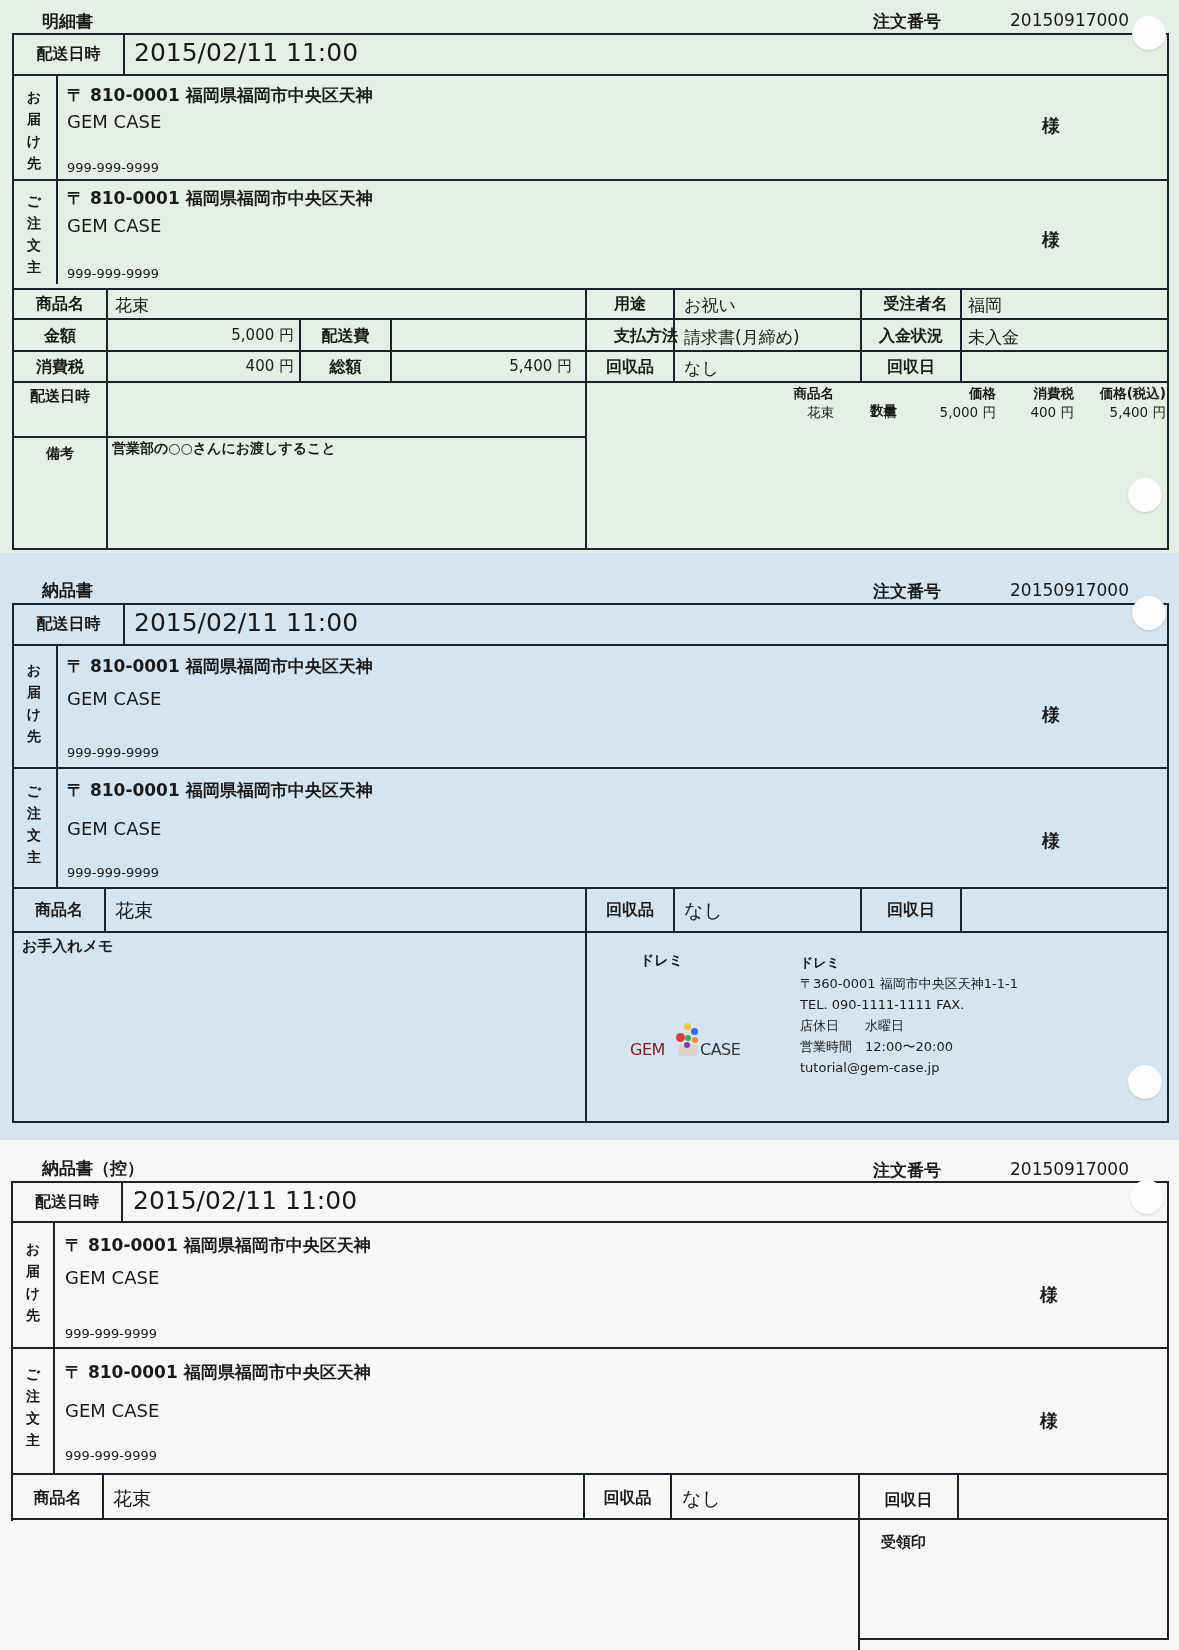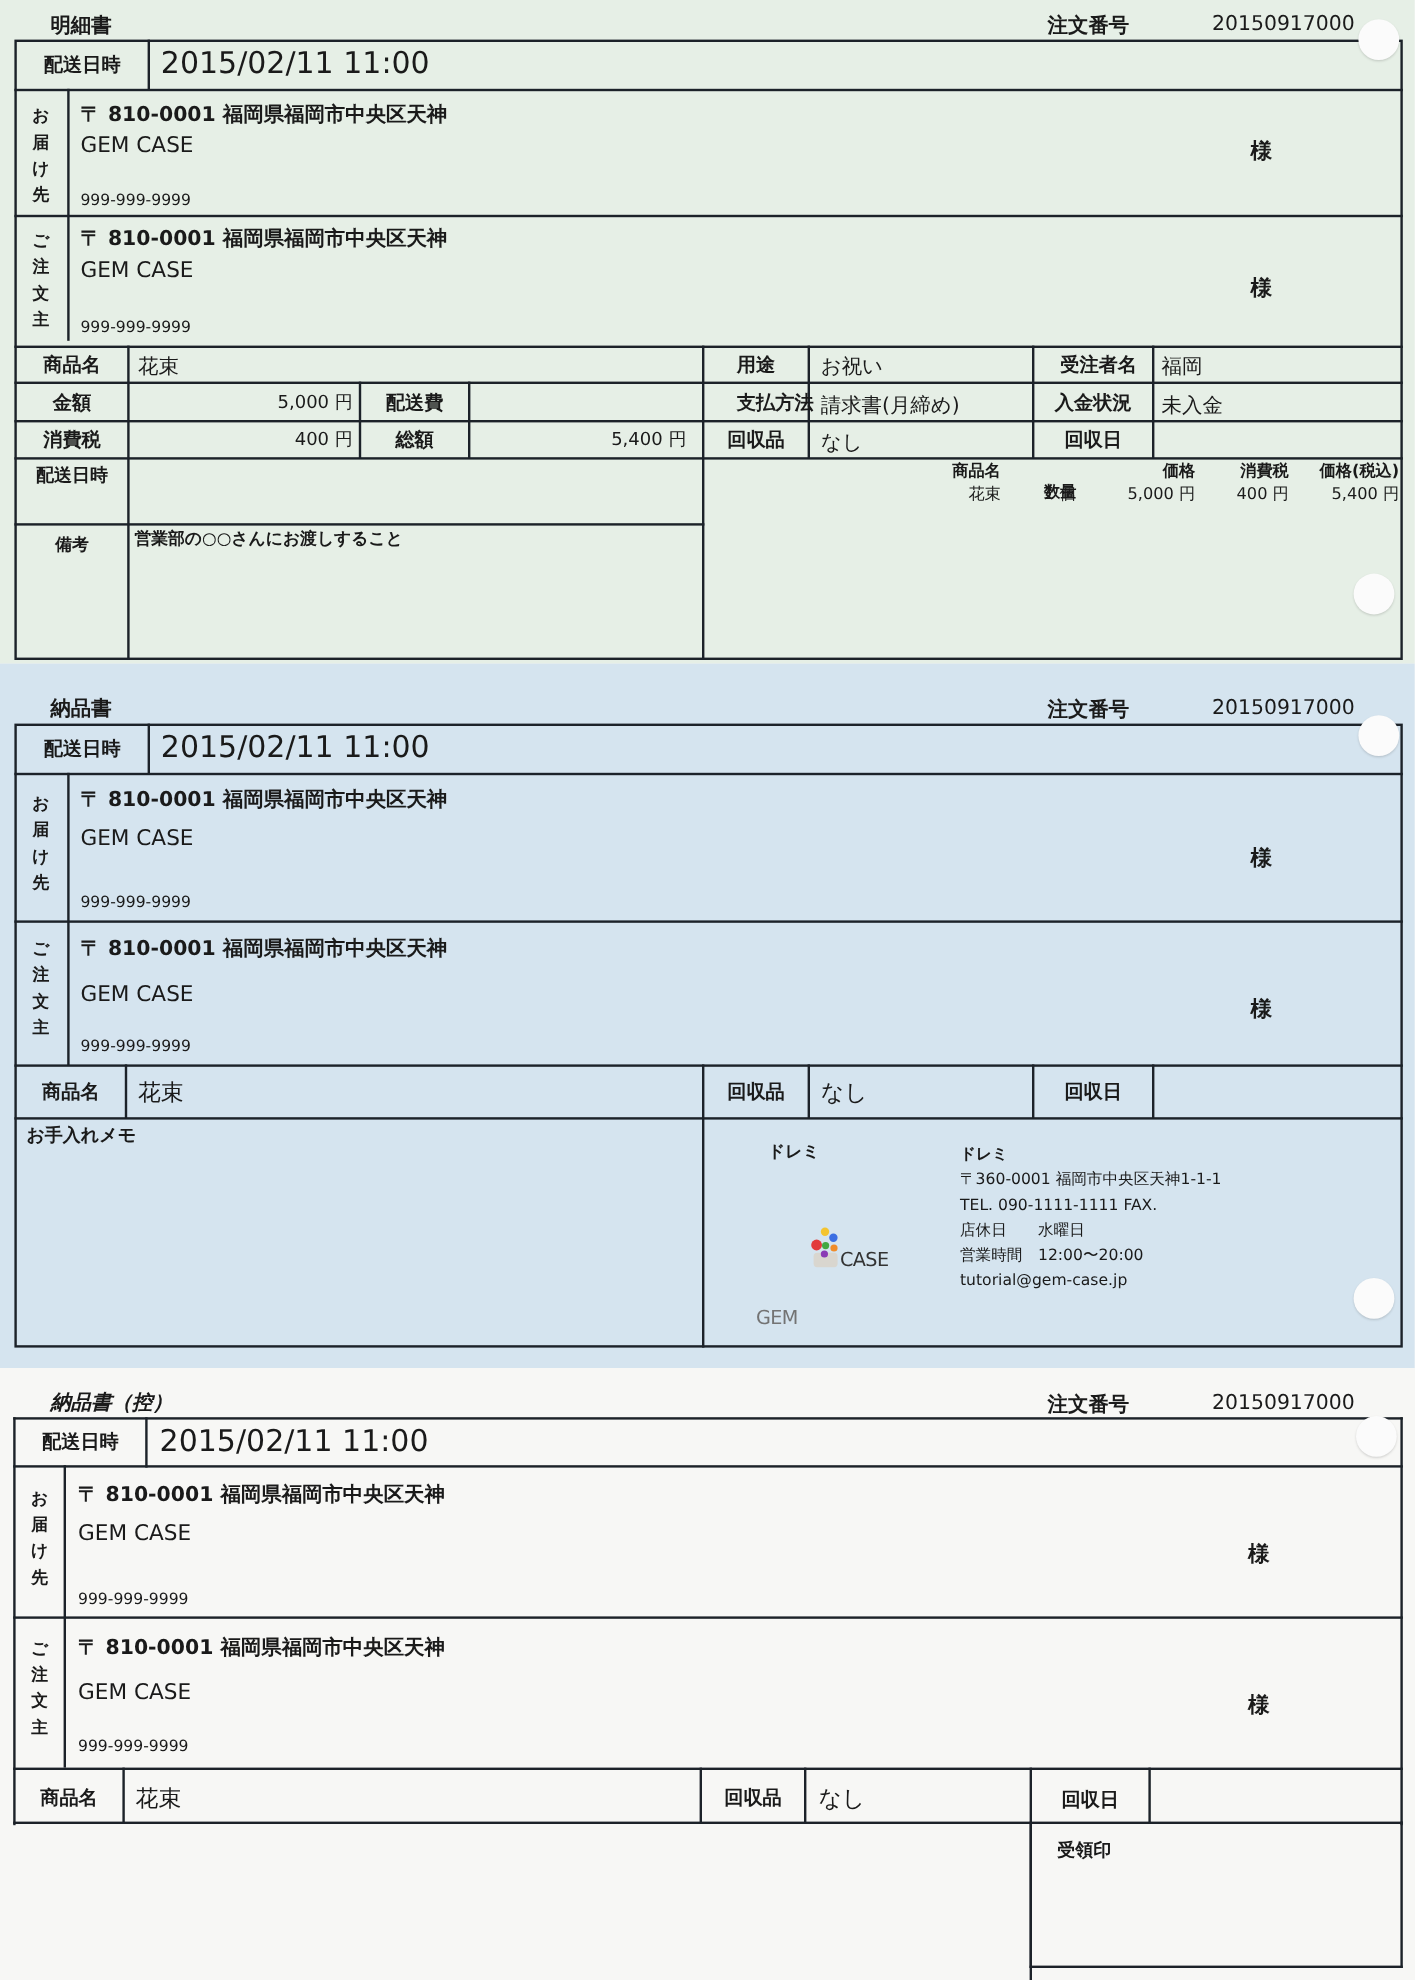--- a/index.html
+++ b/index.html
@@ -185,21 +185,21 @@
   <div class="abs val" style="left:115px;top:898px;font-weight:normal;font-size:19px;">花束</div>
   <div class="abs lbl" style="left:587px;top:900px;width:86px;">回収品</div>
   <div class="abs val" style="left:684px;top:898px;font-weight:normal;font-size:19px;">なし</div>
   <div class="abs lbl" style="left:862px;top:900px;width:98px;">回収日</div>
   <div class="abs val" style="left:968px;top:898px;"></div>
 
   <div class="abs small" style="left:22px;top:937px;font-weight:bold;font-size:15px;">お手入れメモ</div>
 
   <div class="abs shop" style="left:640px;top:950px;width:110px;font-weight:bold;font-size:14px;">ドレミ</div>
   <div class="abs" style="left:628px;top:1018px;width:130px;height:40px;">
-    <span class="abs" style="left:2px;top:22px;font-size:16px;color:#737373;letter-spacing:-0.5px;margin-top:48px;">GEM</span>
+    <span class="abs" style="left:2px;top:22px;font-size:16px;color:#7f1d1d;letter-spacing:-0.5px;">GEM</span>
     <span class="abs" style="left:72px;top:22px;font-size:16px;color:#333;letter-spacing:-0.5px;">CASE</span>
     <div class="logo-dots">
       <span style="left:50px;top:26px;width:20px;height:12px;border-radius:3px;background:#d9d6cf;"></span>
       <span style="left:48px;top:15px;width:9px;height:9px;background:#e23b3b;"></span>
       <span style="left:56px;top:5px;width:7px;height:7px;background:#f4c430;"></span>
       <span style="left:57px;top:17px;width:6px;height:6px;background:#41a843;"></span>
       <span style="left:63px;top:10px;width:7px;height:7px;background:#3b6ee2;"></span>
       <span style="left:64px;top:19px;width:6px;height:6px;background:#f08c2a;"></span>
       <span style="left:56px;top:24px;width:6px;height:6px;background:#8a3bb5;"></span>
     </div>
@@ -211,21 +211,21 @@
     <div>店休日　　水曜日</div>
     <div>営業時間　12:00〜20:00</div>
     <div>tutorial@gem-case.jp</div>
   </div>
 
   <div class="hole" style="left:1132px;top:596px;"></div>
   <div class="hole" style="left:1128px;top:1065px;"></div>
 </section>
 
 <section>
-  <div class="abs title" style="left:42px;top:1157px;font-style:italic;">納品書（控）</div>
+  <div class="abs title" style="left:42px;top:1157px;">納品書（控）</div>
   <div class="abs title" style="left:873px;top:1159px;">注文番号</div>
   <div class="abs val" style="left:1010px;top:1159px;font-weight:normal;">20150917000</div>
 
   <div class="box" style="left:11px;top:1181px;width:1158px;height:340px;border-bottom:none;"></div>
   <div class="vl" style="left:121px;top:1181px;height:42px;"></div>
   <div class="hl" style="left:11px;top:1221px;width:1158px;"></div>
   <div class="abs lbl" style="left:13px;top:1192px;width:108px;">配送日時</div>
   <div class="abs big" style="left:133px;top:1186px;">2015/02/11 11:00</div>
 
   <div class="vl" style="left:53px;top:1221px;height:252px;"></div>

